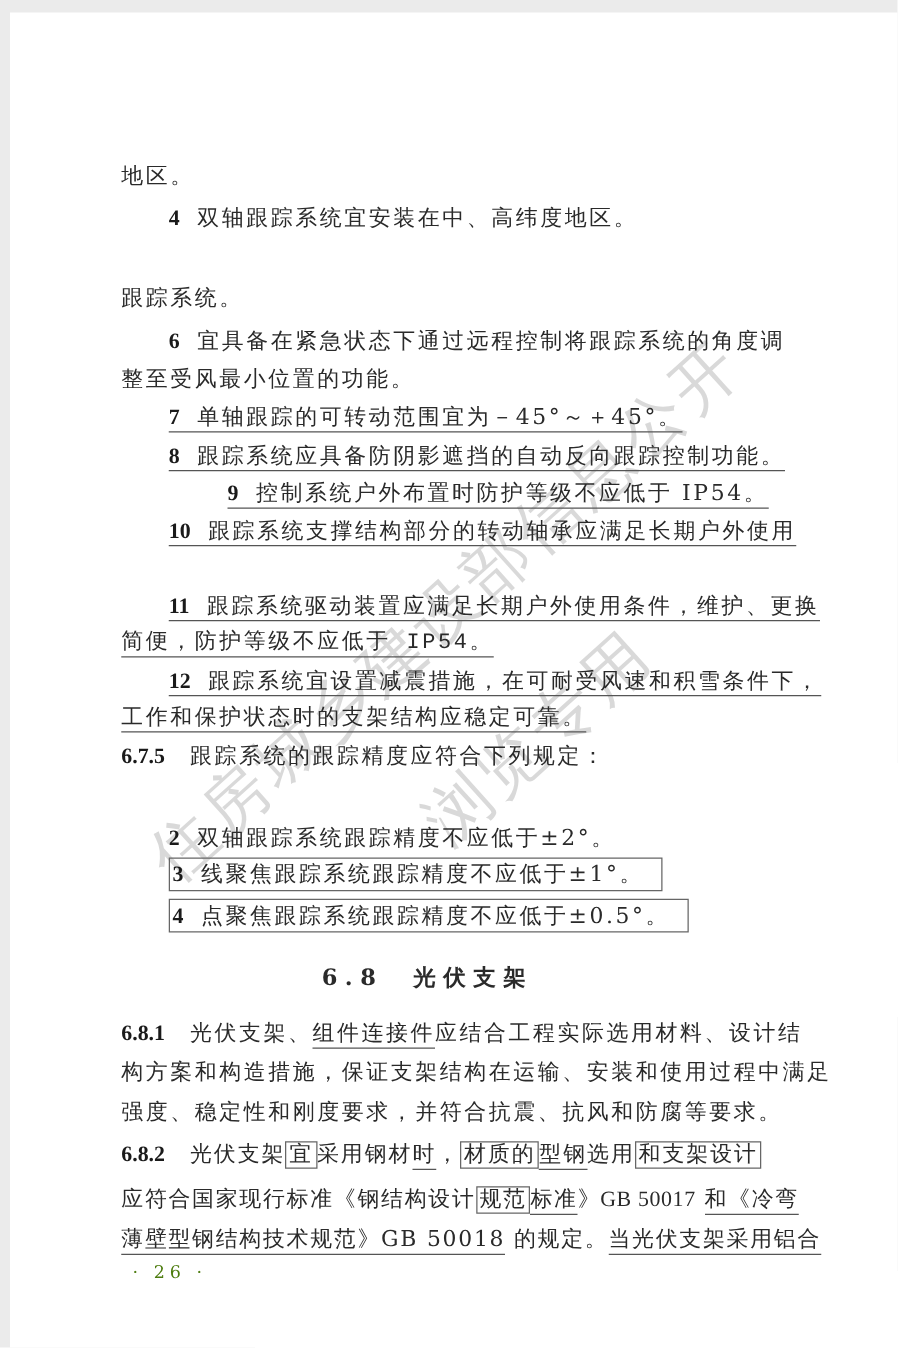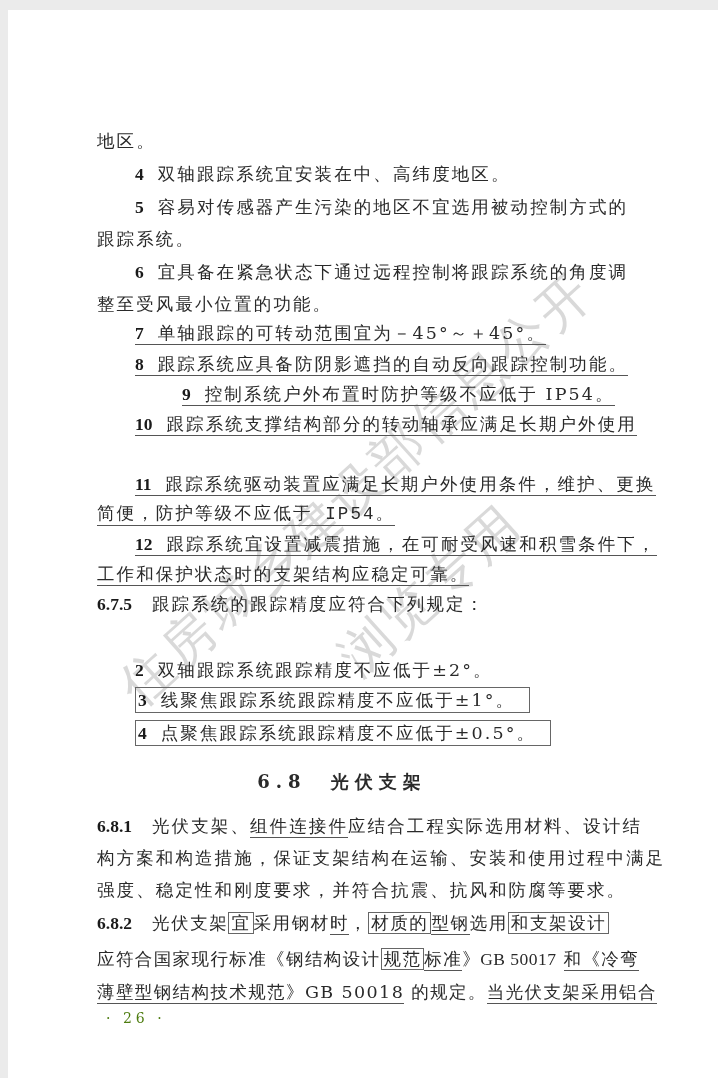--- a/index.html
+++ b/index.html
@@ -22,23 +22,20 @@
 <div class="page">
 
   <div class="wm" style="left:120px; top:650px; transform:rotate(-42deg);">住房城乡建设部信息公开</div>
   <div class="wm" style="left:340px; top:620px; transform:rotate(-42deg);">浏览专用</div>
 
   <div class="line" style="top:115px; left:89px;">
     <span>地区。</span>
   </div>
   <div class="line" style="top:148px; left:127px;">
     <span class="num">4</span><span>双轴跟踪系统宜安装在中、高纬度地区。</span>
-  </div>
-  <div class="line" style="top:181px; left:127px;">
-    <span class="num">5</span><span>容易对传感器产生污染的地区不宜选用被动控制方式的</span>
   </div>
   <div class="line" style="top:213px; left:89px;">
     <span>跟踪系统。</span>
   </div>
   <div class="line" style="top:246px; left:127px;">
     <span class="num">6</span><span>宜具备在紧急状态下通过远程控制将跟踪系统的角度调</span>
   </div>
   <div class="line" style="top:278px; left:89px;">
     <span>整至受风最小位置的功能。</span>
   </div>

